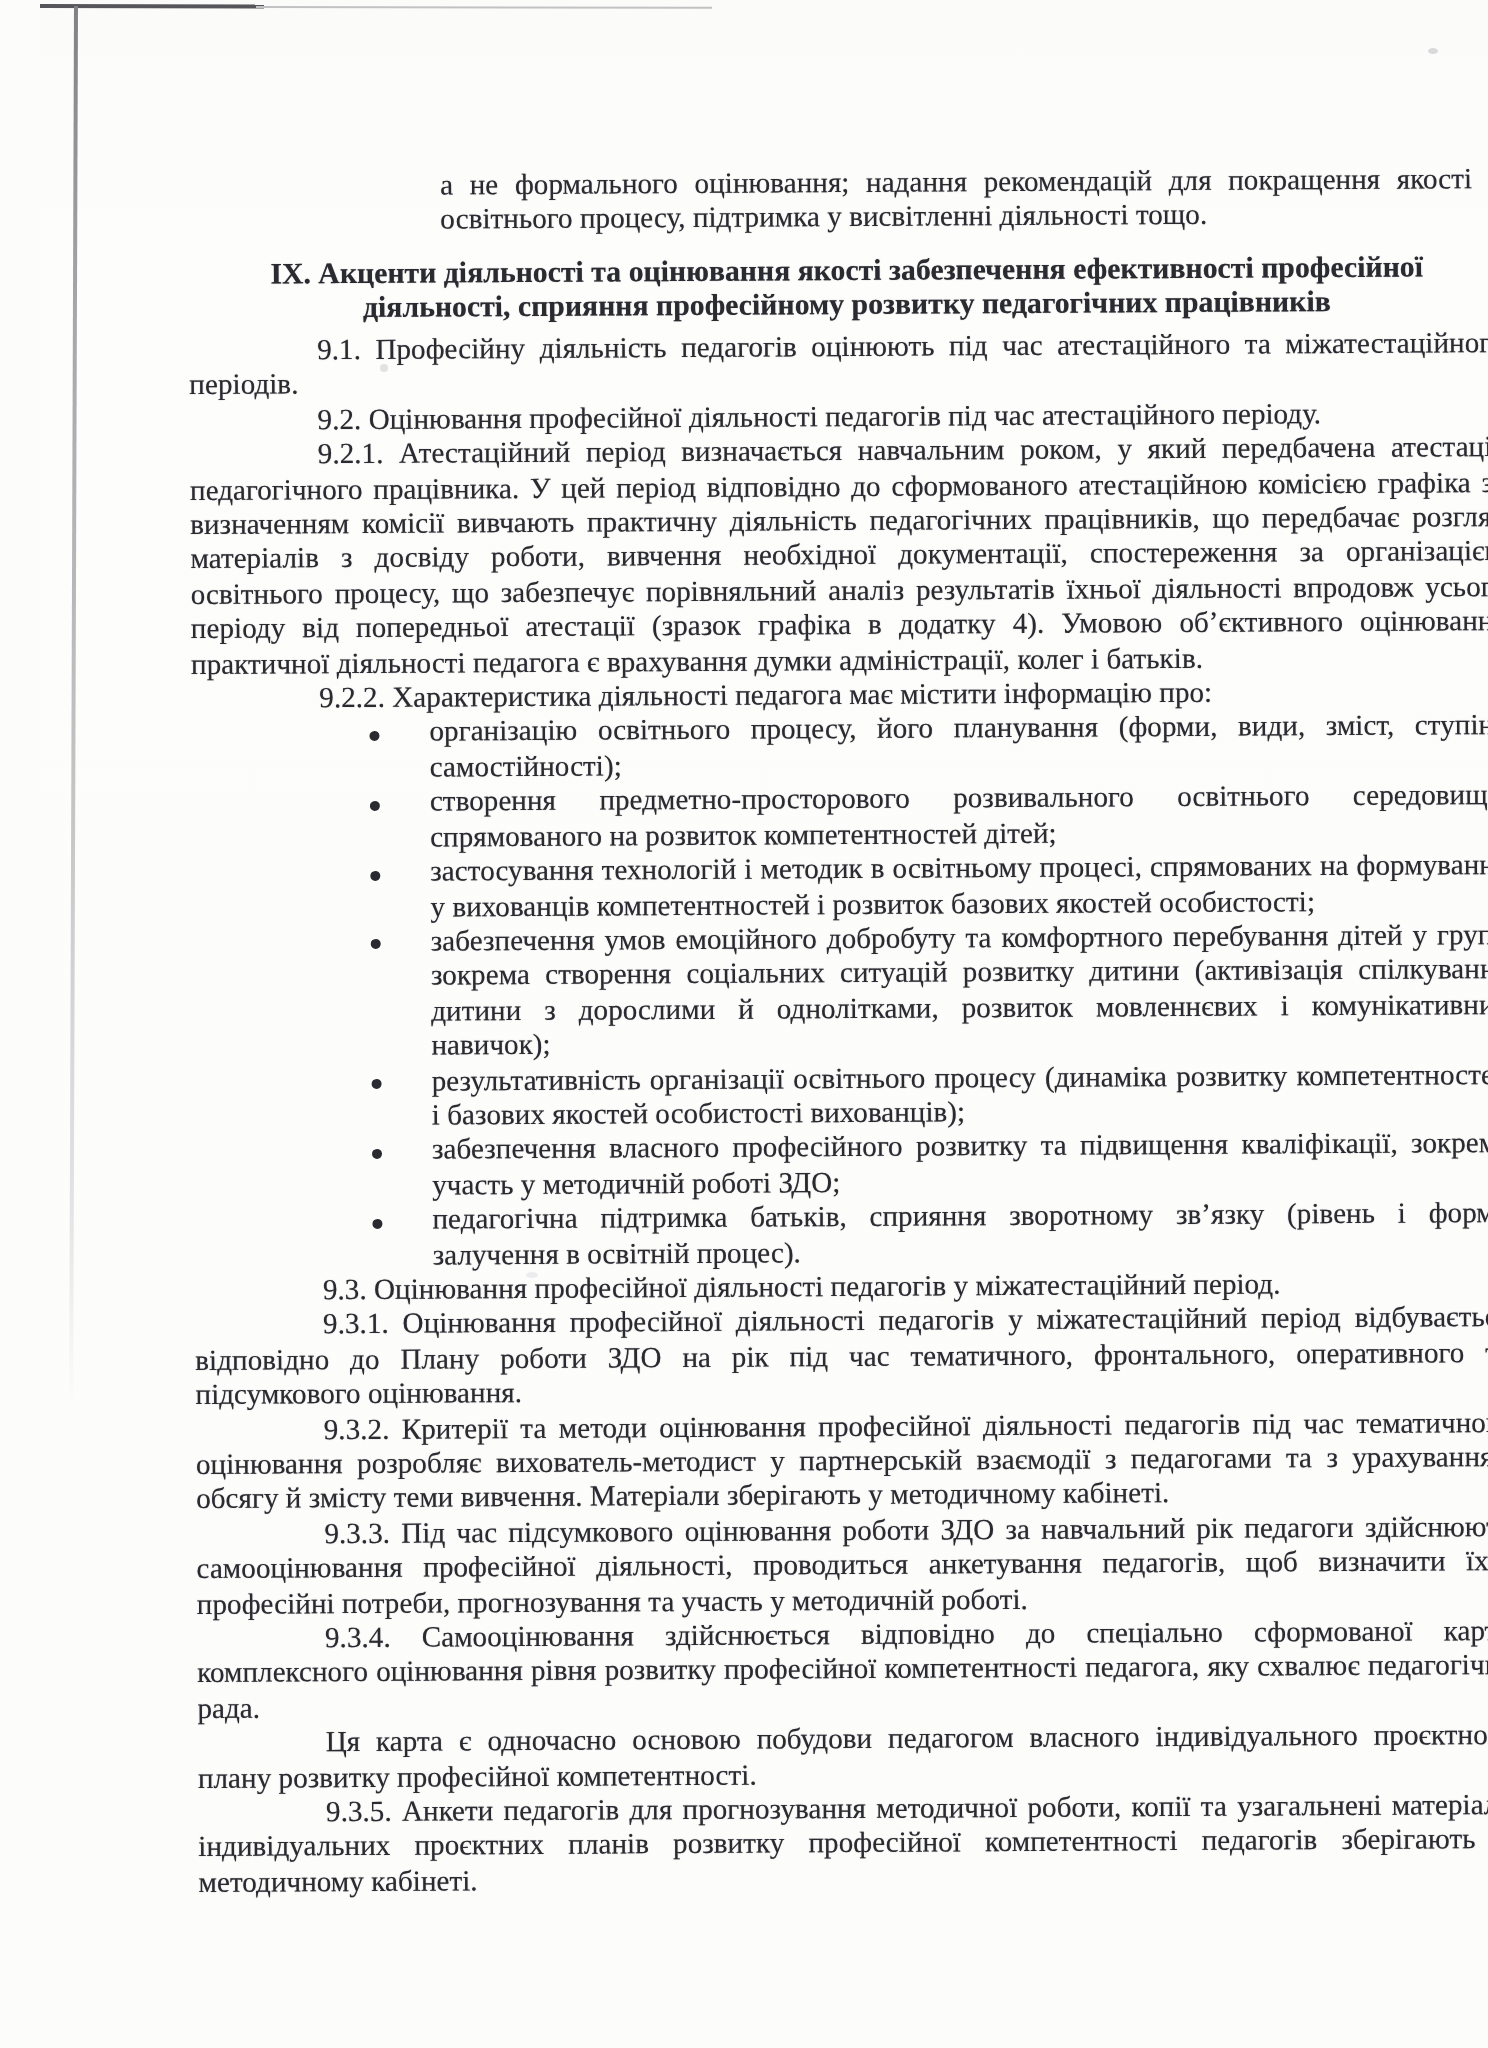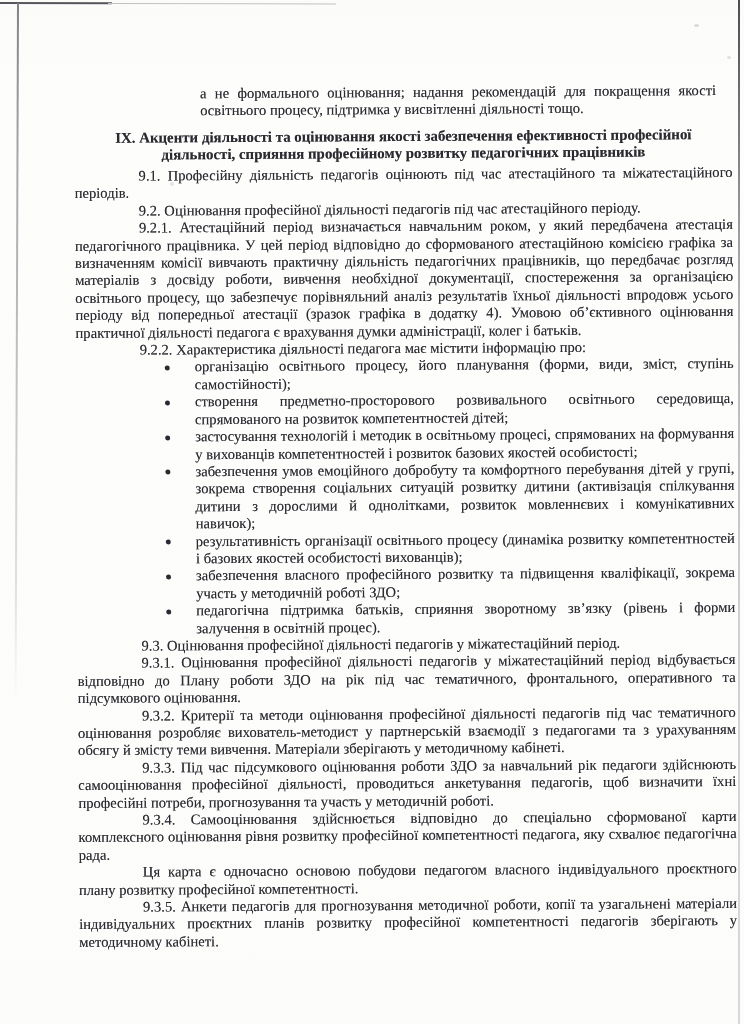--- a/index.html
+++ b/index.html
@@ -8,21 +8,21 @@
   }
   html,body{margin:0;padding:0;}
   body{
     width:744px;height:1024px;
     background:var(--paper);
     overflow:hidden;position:relative;
     font-family:"Liberation Serif","DejaVu Serif",serif;
     color:var(--ink);
   }
   .page{position:absolute;inset:0;background:
-    linear-gradient(180deg,#fbfbf9 0%,#fdfdfc 12%,#fcfcfb 100%);}
+    linear-gradient(180deg,#fbfbf9 0%,#fdfdfc 12%,#fcfcfb 100%); margin-left: 20px;}
   
   .art{position:absolute;pointer-events:none;}
   .top-line-dark{left:0;top:2px;width:112px;height:2.4px;background:#55555a;transform:rotate(0.15deg);transform-origin:left top;}
   .top-line-faint{left:108px;top:3px;width:228px;height:1.2px;background:#c2c2c4;transform:rotate(0.1deg);transform-origin:left top;}
   .left-line{left:17px;top:3px;width:1.6px;height:700px;
     background:linear-gradient(180deg,#808086 0%,#a7a7ab 22%,#c3c3c6 55%,#e2e2e4 85%,rgba(230,230,232,0) 100%);
     transform:rotate(0.2deg);transform-origin:top left;}
   .right-line{left:738px;top:0;width:2px;height:1024px;
     background:linear-gradient(180deg,#4c4c52 0%,#77777c 12%,#b5b5b9 30%,#cfcfd2 60%,#d8d8da 100%);}
   .speck1{left:694px;top:24px;width:5px;height:3px;background:#d9d9db;border-radius:50%;}

